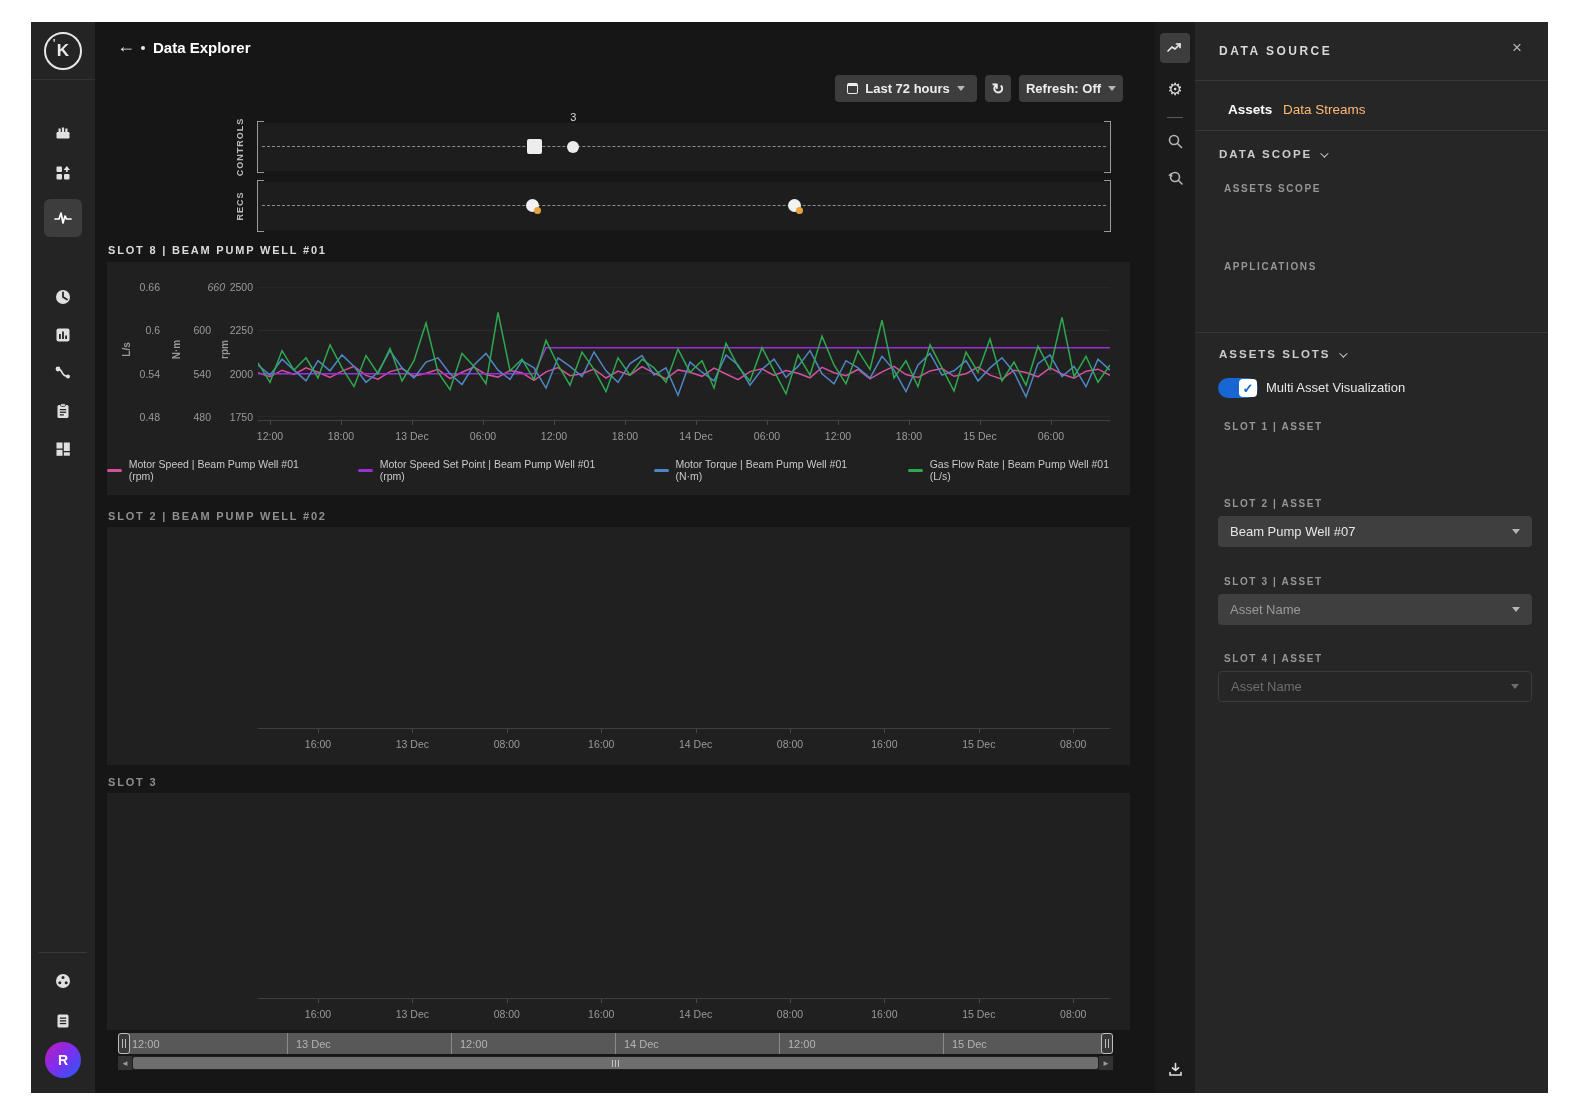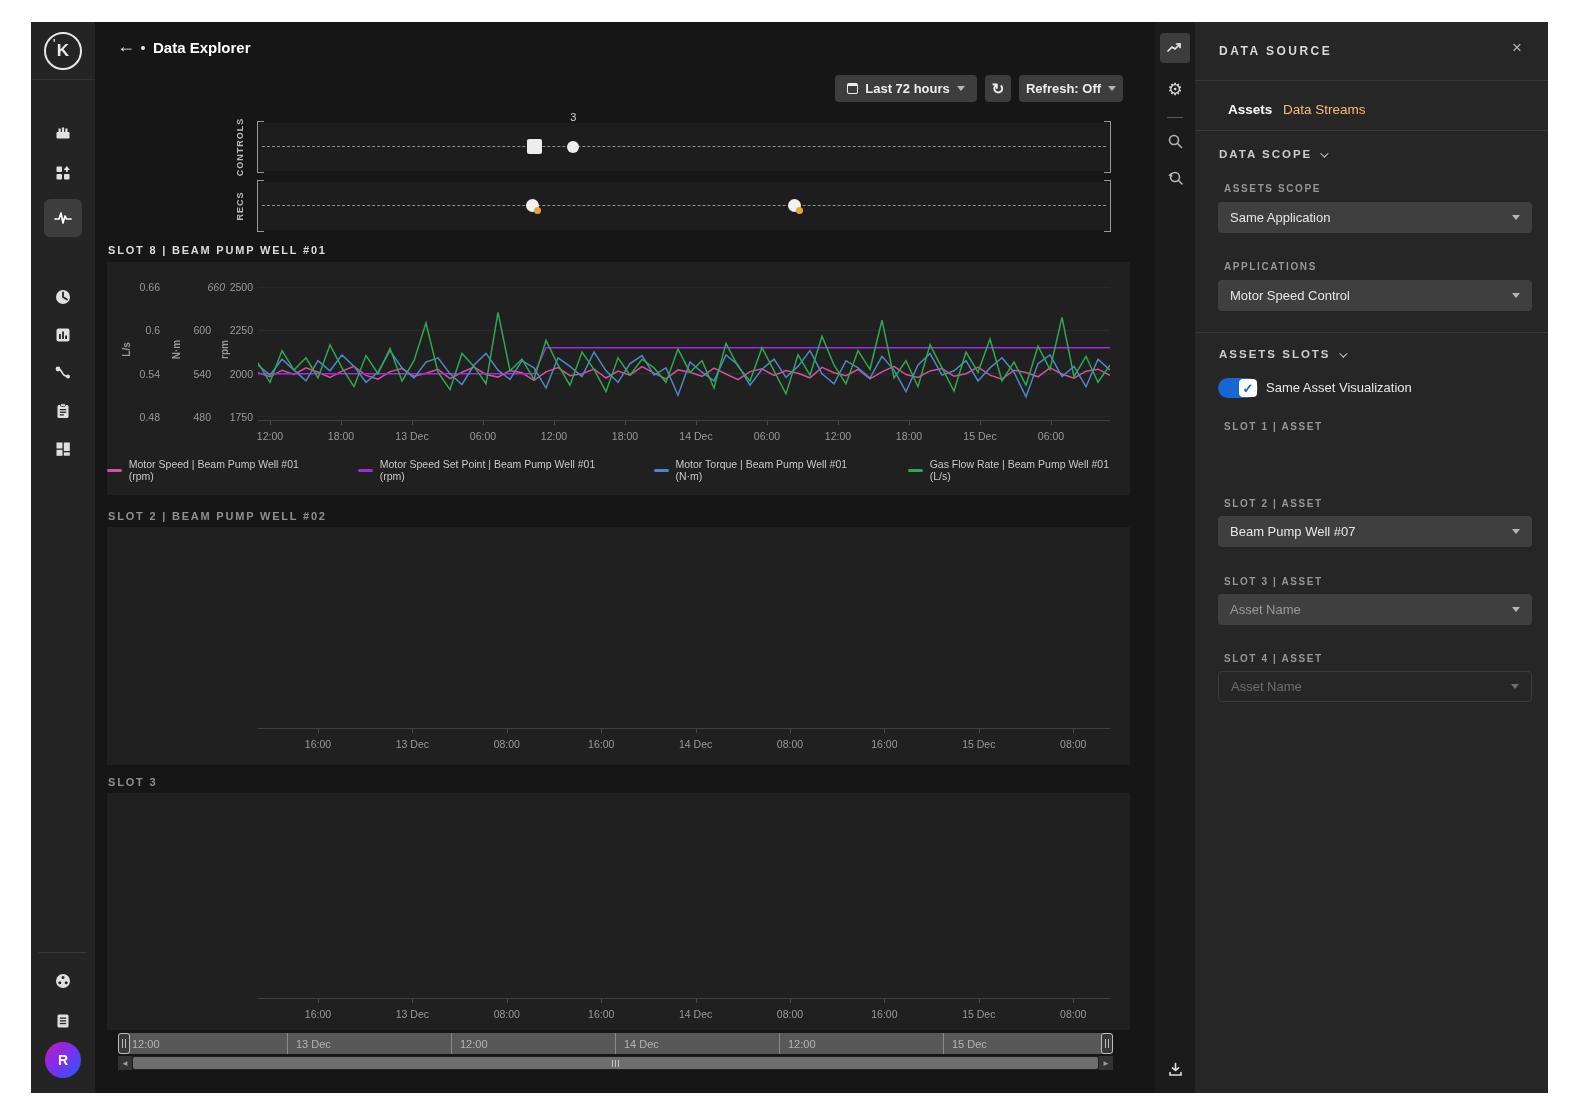--- a/index.html
+++ b/index.html
@@ -454,39 +454,31 @@
     <div class="p-divider" style="top:58px"></div>
 
     <span class="tab active" style="left:33px">Assets</span>
     <span class="tab inactive" style="left:88px">Data Streams</span>
     <div class="p-divider" style="top:108px"></div>
 
     <div class="section-head" style="top:126px">
       <span>DATA SCOPE</span><span class="chev"></span>
     </div>
     <span class="field-label" style="top:161px">ASSETS SCOPE</span>
-    <div class="dropdown" style="top:180px">
-      <span>Same Application</span>
-      <span class="caret"></span>
-    </div>
     <span class="field-label" style="top:239px">APPLICATIONS</span>
-    <div class="dropdown" style="top:258px">
-      <span>Motor Speed Control</span>
-      <span class="caret"></span>
-    </div>
 
     <div class="p-divider" style="top:310px"></div>
     <div class="section-head" style="top:326px">
       <span>ASSETS SLOTS</span><span class="chev"></span>
     </div>
 
     <div class="toggle">
       <span class="toggle-thumb">✓</span>
     </div>
-    <span class="toggle-label">Same Asset Visualization</span>
+    <span class="toggle-label">Multi Asset Visualization</span>
 
     <span class="field-label" style="top:399px">SLOT 1 | ASSET</span>
     <span class="field-label" style="top:476px">SLOT 2 | ASSET</span>
     <div class="dropdown" style="top:494px">
       <span>Beam Pump Well #07</span>
       <span class="caret"></span>
     </div>
     <span class="field-label" style="top:554px">SLOT 3 | ASSET</span>
     <div class="dropdown placeholder" style="top:572px">
       <span>Asset Name</span>

